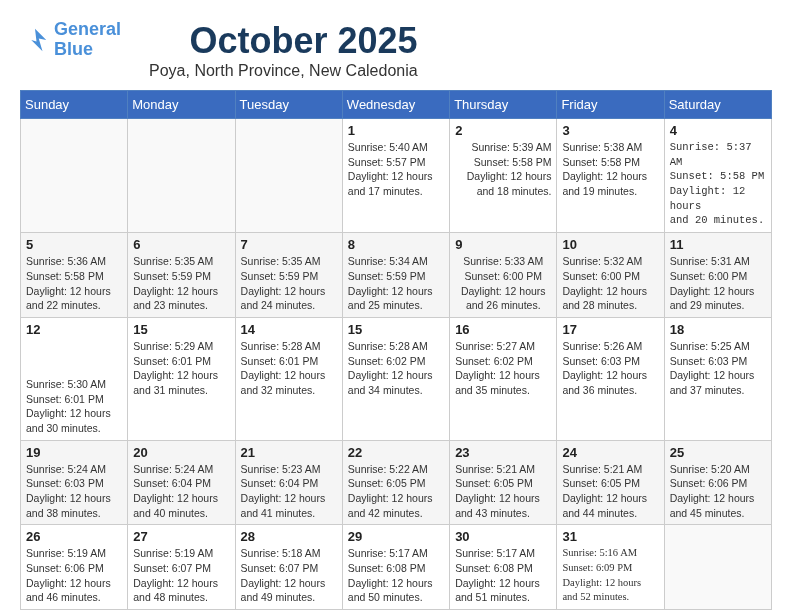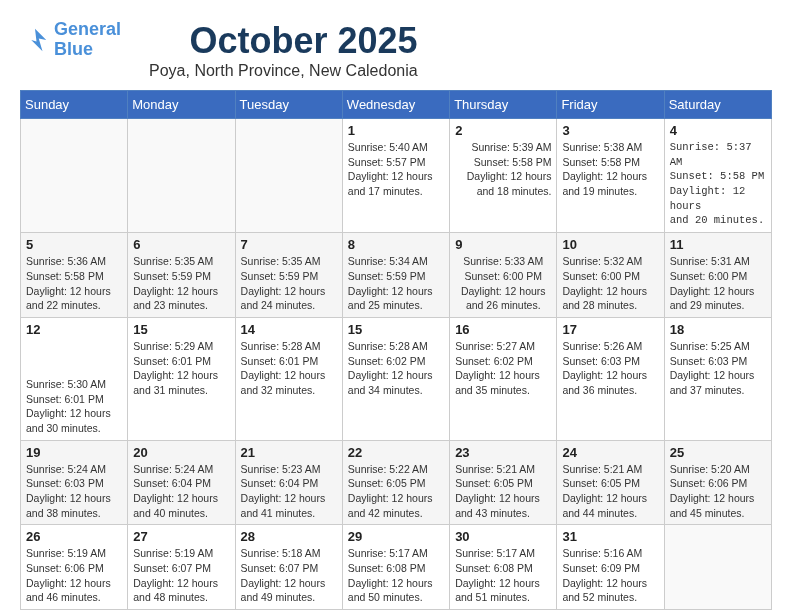--- a/index.html
+++ b/index.html
@@ -339,21 +339,21 @@
         </td>
         <td>
           <span class="day-num">30</span>
           <div class="day-info" style="white-space: pre-line;">Sunrise: 5:17 AM
 Sunset: 6:08 PM
 Daylight: 12 hours
 and 51 minutes.</div>
         </td>
         <td>
           <span class="day-num">31</span>
-          <div class="day-info" style="white-space: pre-line;">Sunrise: 5:16 AM
+          <div class="day-info" style="white-space: pre-line; font-family: Liberation Serif, serif;">Sunrise: 5:16 AM
 Sunset: 6:09 PM
 Daylight: 12 hours
 and 52 minutes.</div>
         </td>
         <td class="empty-cell"></td>
       </tr>
     </tbody>
 </table>
 
 </body></html>

